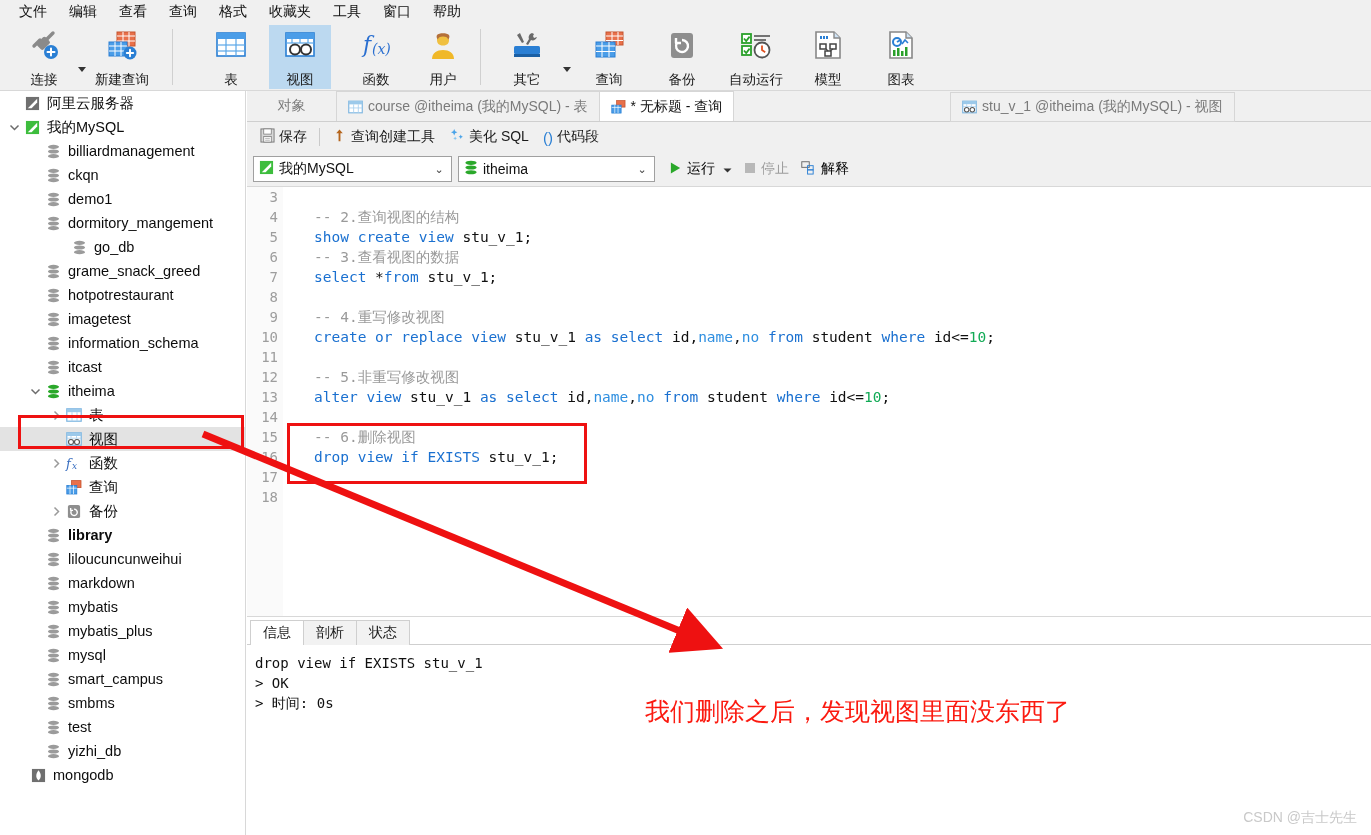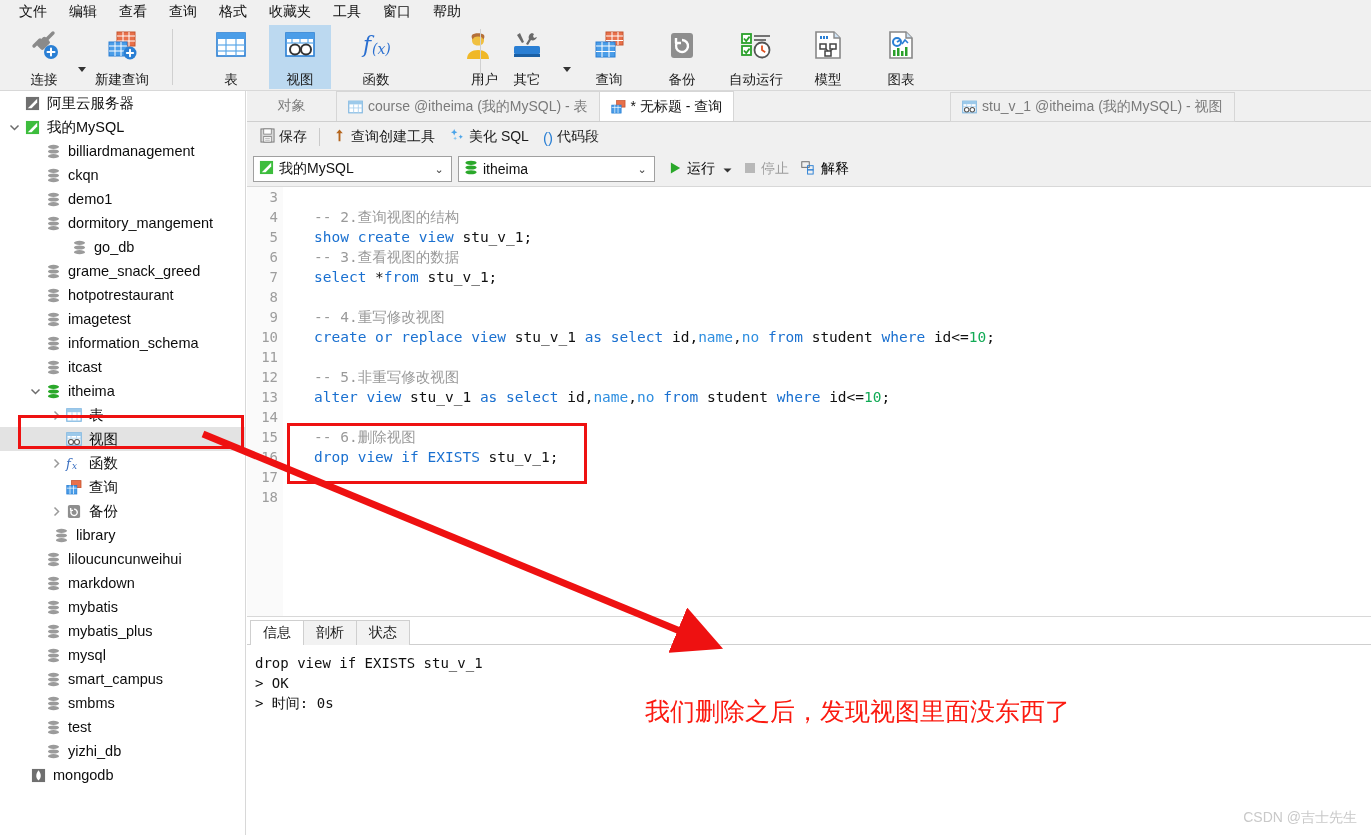--- a/index.html
+++ b/index.html
@@ -360,21 +360,21 @@
     <div class="rbtn" style="left:345px;">
       <span class="ic">
         <svg width="34" height="32" viewBox="0 0 34 32">
           <text x="4" y="23" font-family="DejaVu Serif, serif" font-style="italic" font-size="22" fill="#2a6fd0">f</text>
           <text x="13" y="25" font-family="DejaVu Serif, serif" font-style="italic" font-size="14" fill="#2a6fd0">(x)</text>
         </svg>
       </span>
       <span class="lbl">函数</span>
     </div>
 
-    <div class="rbtn" style="left:436px;align-items:flex-end;">
+    <div class="rbtn" style="left:412px;">
       <span class="ic">
         <svg width="32" height="32" viewBox="0 0 32 32">
           <path d="M16 5c-4 0-6 2.5-6 6 0 3 1.5 5.5 6 5.5s6-2.5 6-5.5c0-3.5-2-6-6-6z" fill="#f0c040"></path>
           <path d="M10 6c2-2.5 10-2.5 12 0 1 1.5 0 4-1 4.5 0-2-2-3-5-3s-5 1-5 3c-1-.5-2-3-1-4.5z" fill="#b4703a"></path>
           <path d="M5 30c0-6 5-9 11-9s11 3 11 9z" fill="#f0b828"></path>
         </svg>
       </span>
       <span class="lbl">用户</span>
     </div>
 
@@ -710,21 +710,21 @@
           </span>
           <span class="ticon">
             <svg width="16" height="15" viewBox="0 0 16 16">
               <rect x="1.5" y="1" width="13" height="14" rx="2" fill="#8e8e8e"></rect>
               <path d="M8 5.5a3.4 3.4 0 1 1-3 2" fill="none" stroke="#fff" stroke-width="1.5"></path>
               <path d="M4.4 4.2v2.6h2.6" fill="none" stroke="#fff" stroke-width="1.5" stroke-linejoin="round"></path>
             </svg>
           </span>
           <span>备份</span>
         </div>
-        <div class="tnode" style="padding-left: 35px;">
+        <div class="tnode" style="padding-left: 27px; font-weight: bold;">
           <span class="arr"></span>
           <span class="ticon">
             <svg width="13" height="15" viewBox="0 0 14 16">
               <ellipse cx="7" cy="3" rx="6" ry="2.2" fill="#9b9b9b"></ellipse>
               <ellipse cx="7" cy="8" rx="6" ry="2.2" fill="#9b9b9b"></ellipse>
               <ellipse cx="7" cy="13" rx="6" ry="2.2" fill="#9b9b9b"></ellipse>
             </svg>
           </span>
           <span>library</span>
         </div>

